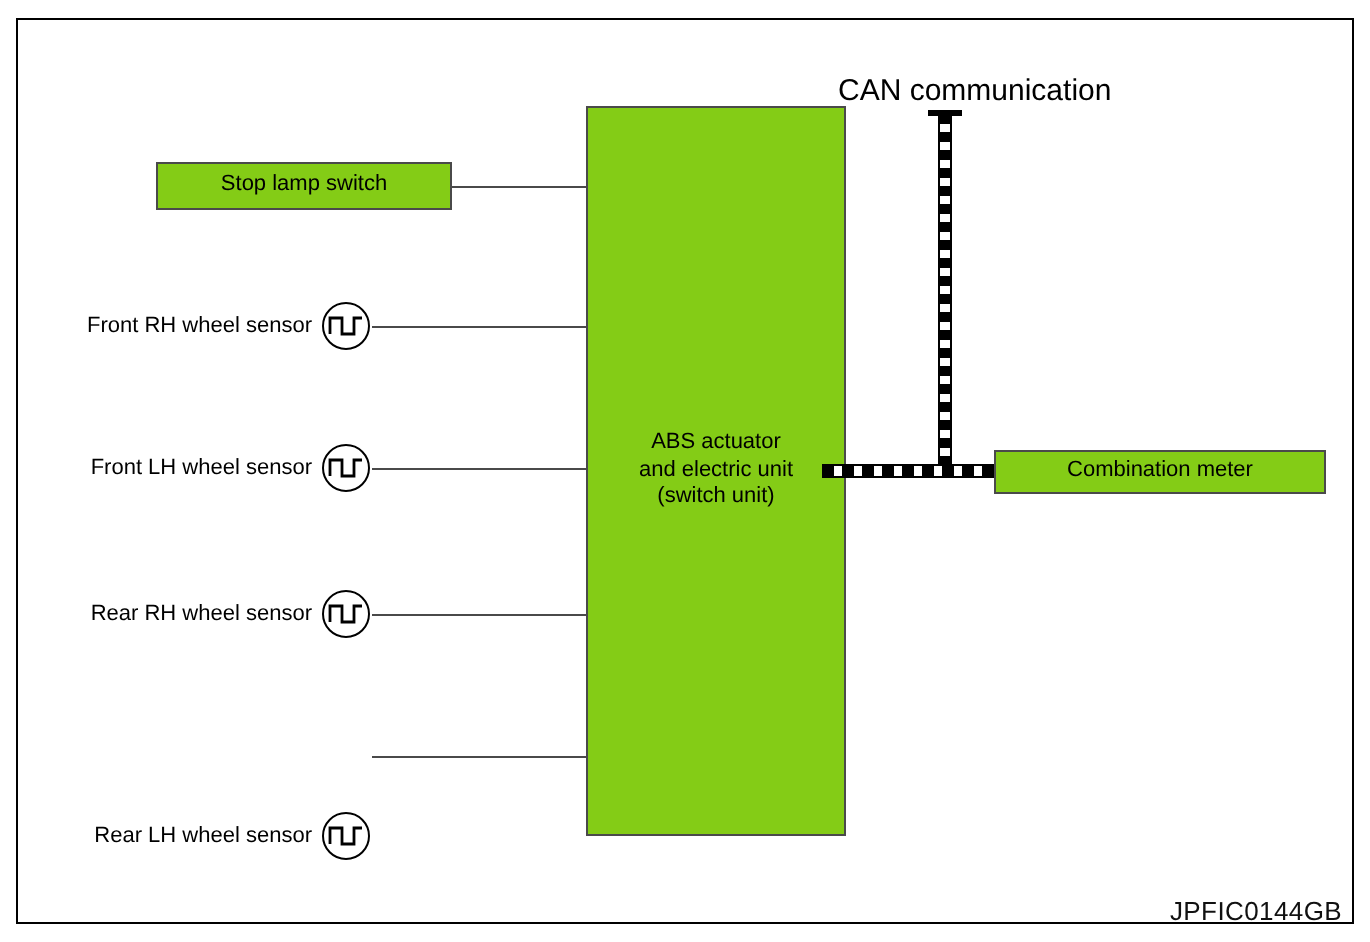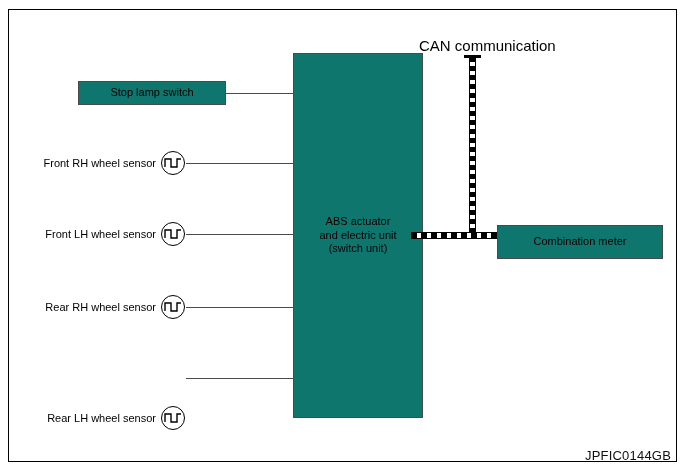--- a/index.html
+++ b/index.html
@@ -7,33 +7,33 @@
        font-family:"Liberation Sans",sans-serif;color:#000;}
 
   #diagram{position:absolute;left:0;top:0;width:685px;height:471px;}
 
   
   .frame{position:absolute;left:8px;top:9px;width:669px;height:453px;
          border:1.5px solid #000;box-sizing:border-box;background:#fff;}
 
   
   .box{position:absolute;box-sizing:border-box;border:1px solid #4a4a4a;
-       background:#0f766e;display:flex;align-items:center;justify-content:center;
+       background:#84cc16;display:flex;align-items:center;justify-content:center;
        font-size:11px;line-height:1.25;color:#000;}
 
   
   .stoplamp{left:78px;top:81px;width:148px;height:24px;}
 
   
   .absblock{left:293px;top:53px;width:130px;height:365px;
             flex-direction:column;text-align:center;}
   .absblock span{display:block;white-space:nowrap;}
 
   
-  .combmeter{left:497px;top:225px;width:166px;height:34px;align-items:center;}
+  .combmeter{left:497px;top:225px;width:166px;height:22px;align-items:center;}
 
   
   .hline{position:absolute;height:0;border-top:1px solid #4a4a4a;}
 
   
   .sensor-row{position:absolute;left:0;height:26px;display:flex;
               align-items:center;}
   .sensor-label{position:absolute;right:100%;margin-right:4px;
                 white-space:nowrap;font-size:11px;line-height:26px;
                 text-align:right;}

